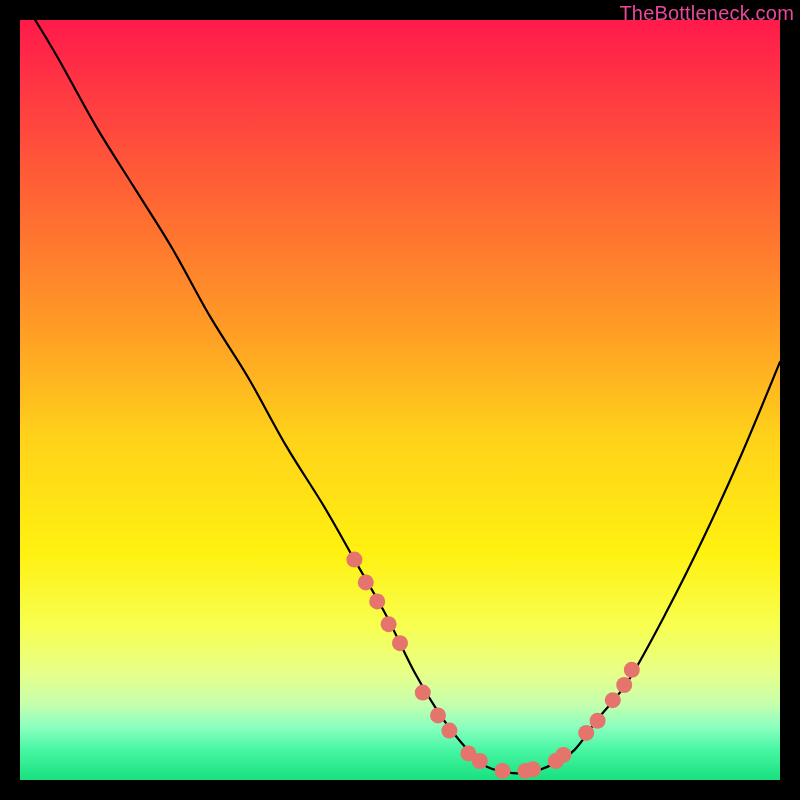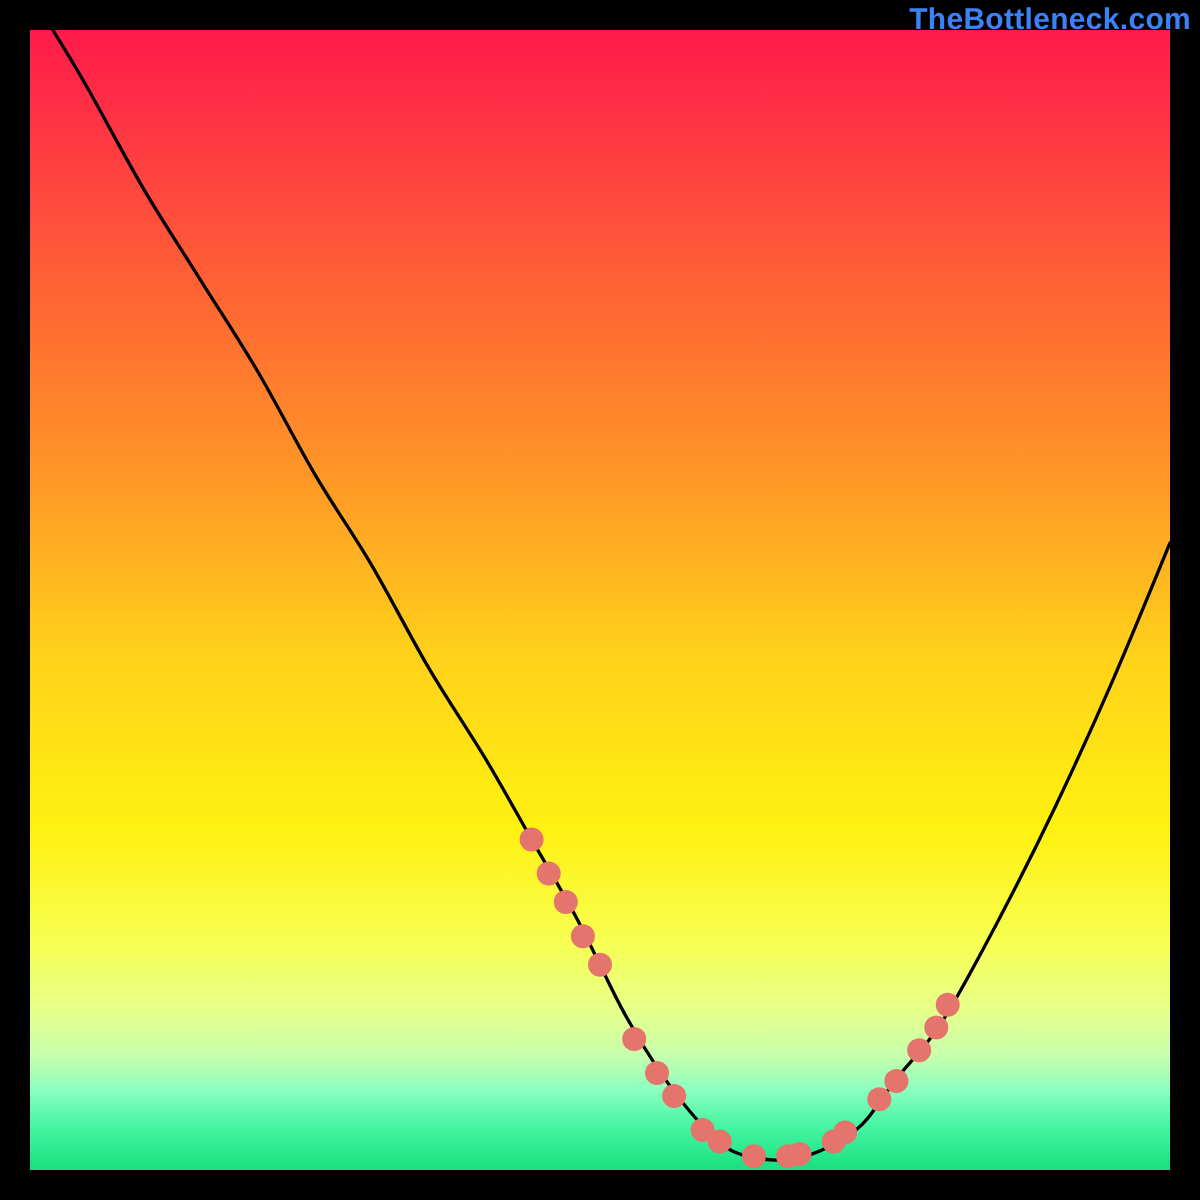--- a/index.html
+++ b/index.html
@@ -17,22 +17,22 @@
     width: 760px;
     height: 760px;
     background: #000;
   }
   .watermark {
     position: absolute;
     top: 2px;
     right: 6px;
     font-family: Arial, Helvetica, sans-serif;
     font-size: 20px;
-    font-weight: 700;
-    color: #3b82f6;
+    font-weight: 400;
+    color: #ec4899;
     letter-spacing: 0.2px;
   }
   svg { display: block; }
 </style>
 </head>
 <body>
 
 <div class="frame">
   <svg id="chart-svg" width="760" height="760" viewBox="0 0 760 760" preserveAspectRatio="none">
     <defs>

